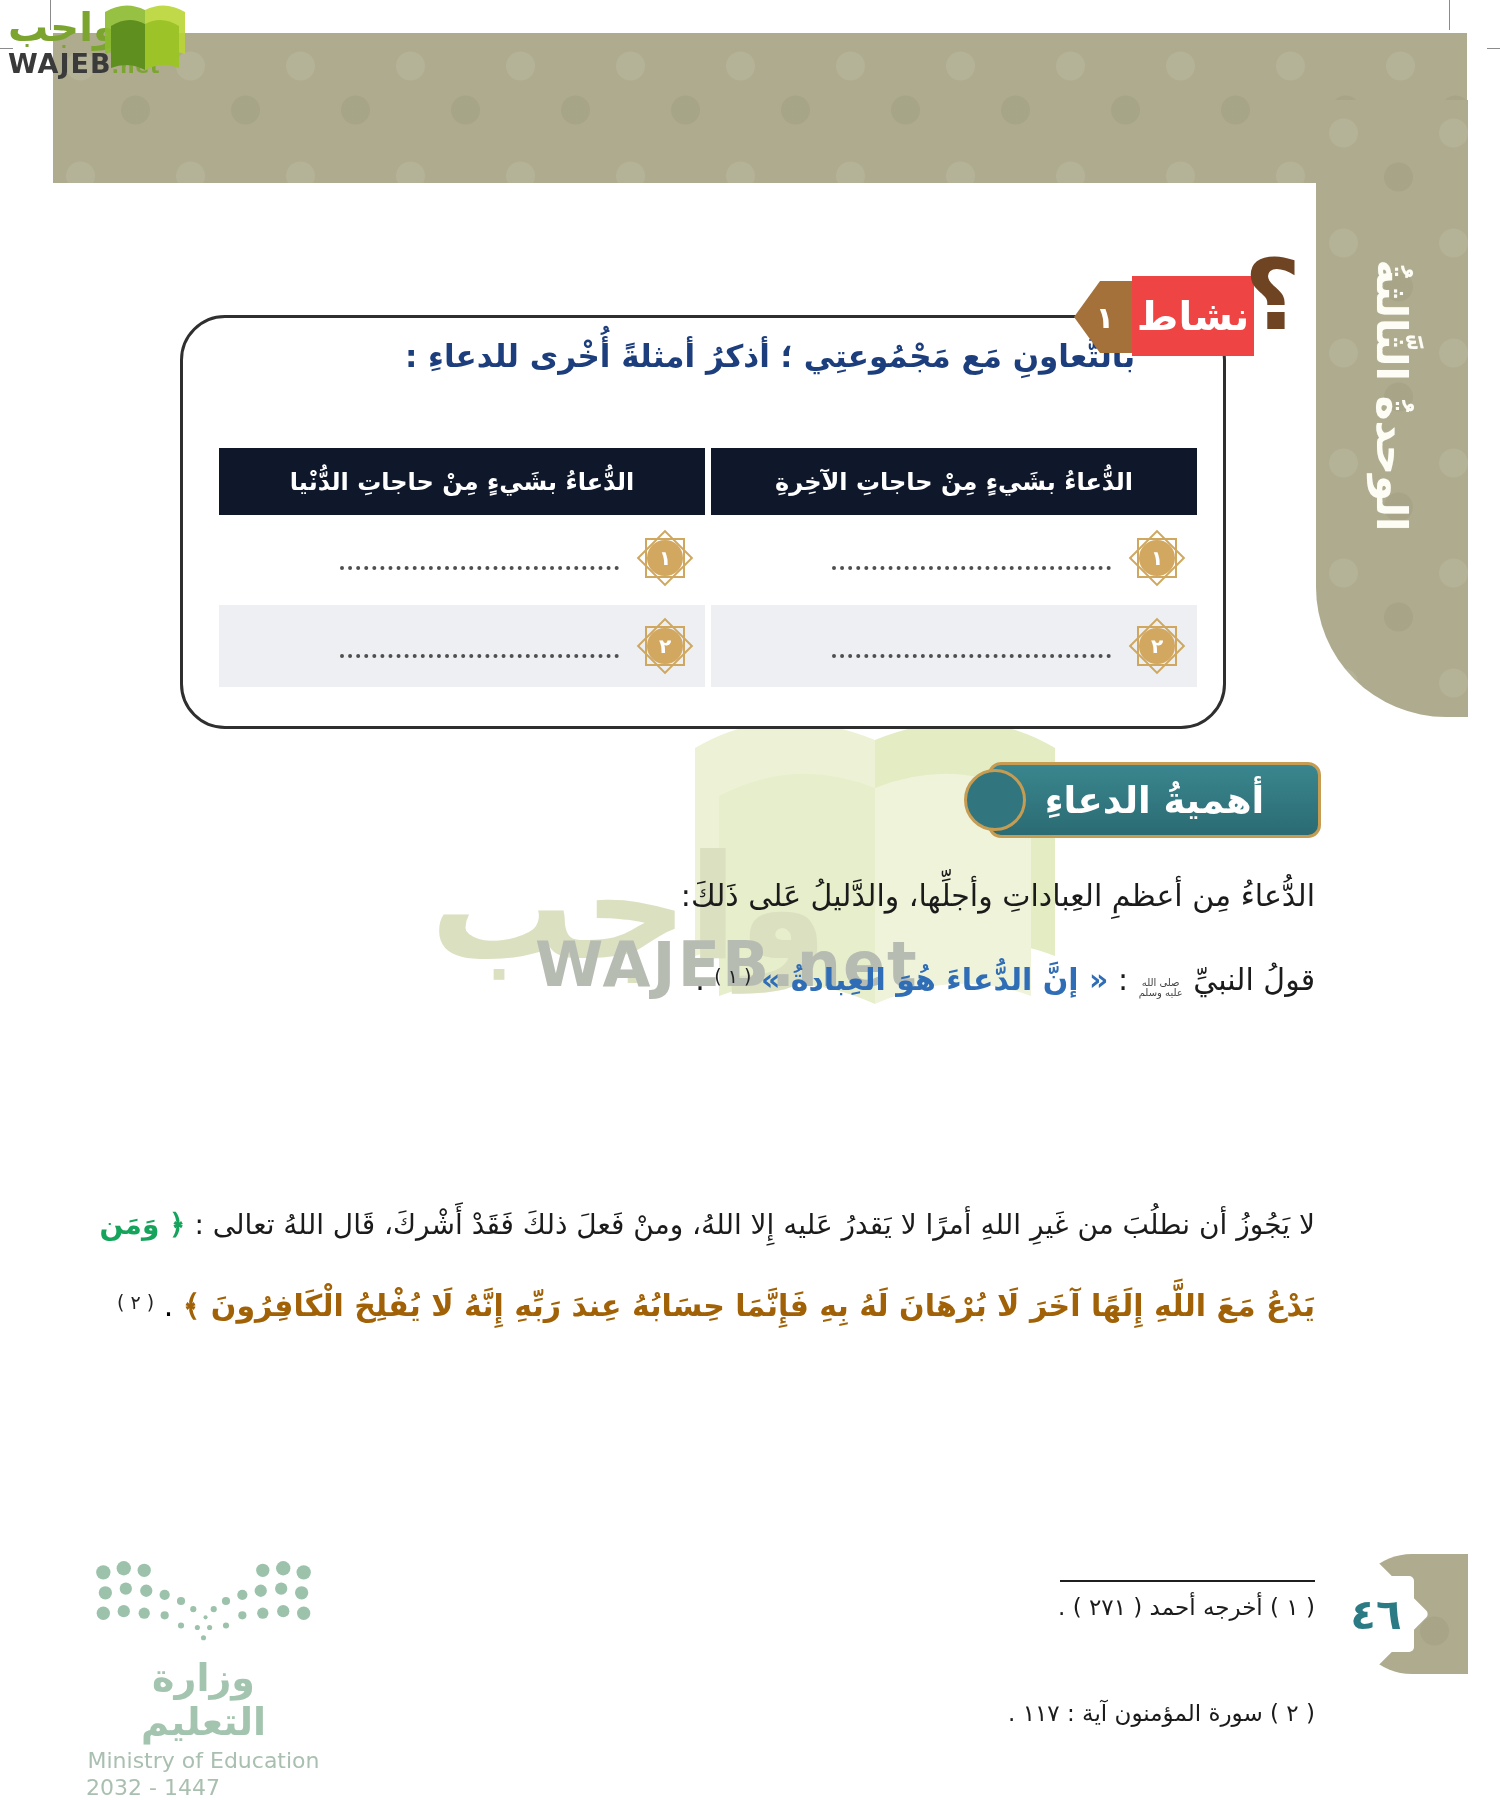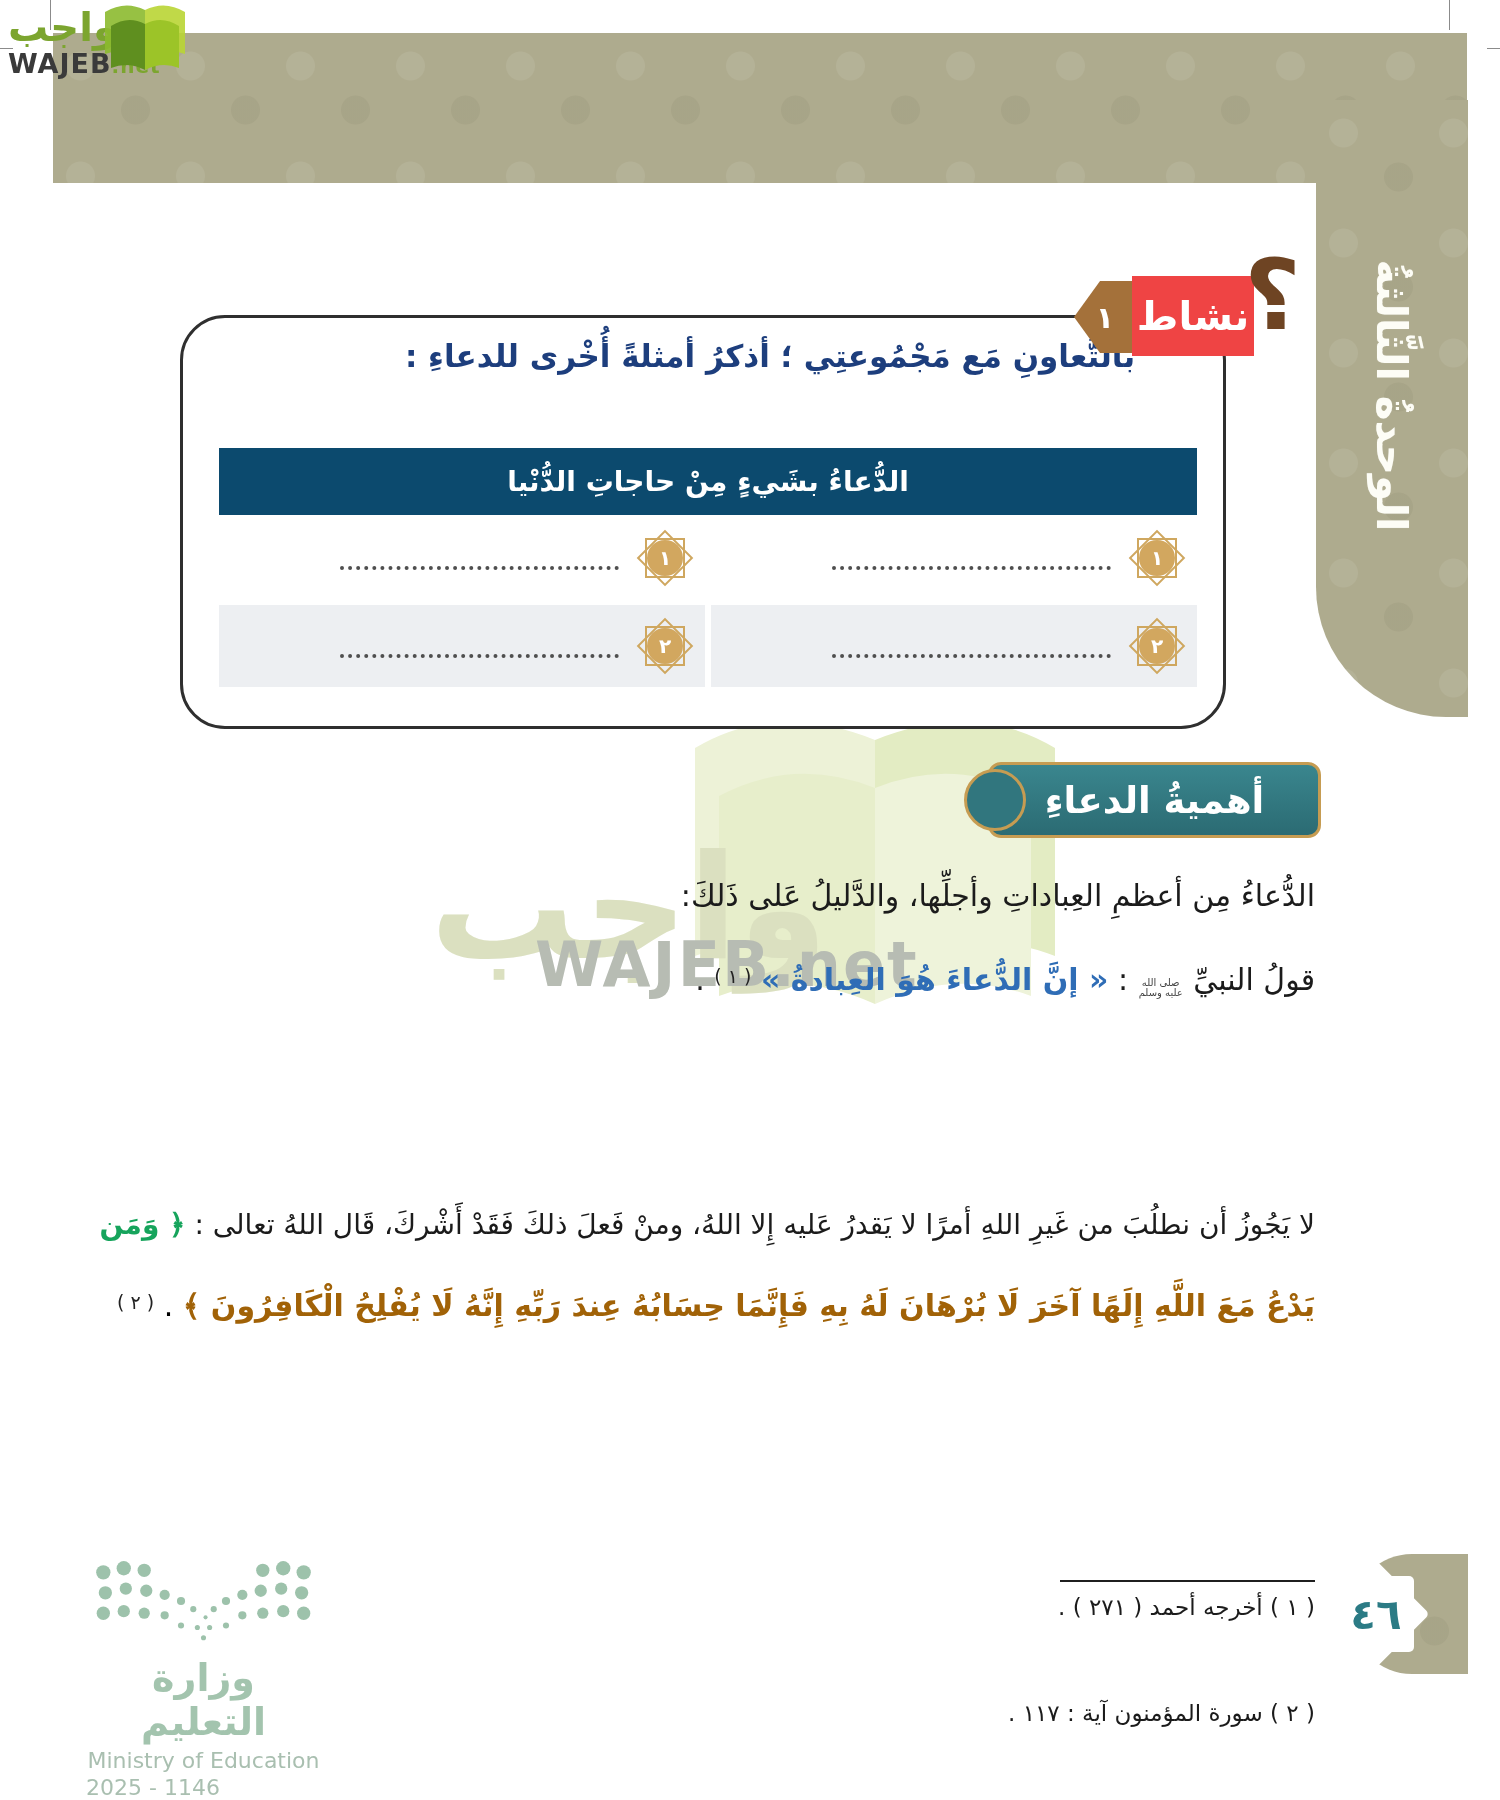--- a/index.html
+++ b/index.html
@@ -43,21 +43,21 @@
   .badge-pent{position:absolute;left:1074px;top:281px;width:62px;height:72px;background:#a4713a;
               clip-path:polygon(0 50%,42% 0,100% 0,100% 100%,42% 100%);z-index:4;
               display:flex;align-items:center;justify-content:center;color:#fff;font-size:30px;font-weight:bold;}
   .badge-rect{position:absolute;left:1132px;top:276px;width:122px;height:80px;background:#ef4444;z-index:4;
               display:flex;align-items:center;justify-content:center;color:#fff;font-size:40px;font-weight:bold;direction:rtl;}
   .badge-q{position:absolute;left:1244px;top:246px;z-index:4;color:#6e4423;font-size:98px;font-weight:bold;line-height:1;}
 
   
   .act-table{position:absolute;left:219px;top:448px;width:978px;z-index:3;direction:rtl;}
   .act-hrow{display:flex;gap:6px;}
-  .act-hcell{flex:1;height:67px;background:#0c4a6e;color:#fff;font-weight:bold;font-size:28px;
+  .act-hcell{flex:1;height:67px;background:#0f172a;color:#fff;font-weight:bold;font-size:24px;
              display:flex;align-items:center;justify-content:center;white-space:nowrap;}
   .act-row{display:flex;gap:6px;}
   .act-cell{flex:1;display:flex;align-items:center;padding:0 12px 0 26px;height:86px;}
   .act-row.alt .act-cell{background:#edeff2;height:82px;margin-top:4px;}
   .dots{flex:1;border-bottom:4px dotted #4f4f4f;margin-right:18px;margin-left:95px;transform:translateY(10px);}
   .star{position:relative;width:56px;height:56px;flex:none;}
   .star::before,.star::after{content:"";position:absolute;inset:8px;border:2px solid #cfa75f;}
   .star::after{transform:rotate(45deg);}
   .star .circ{position:absolute;inset:10px;border-radius:50%;background:#d2a75f;z-index:1;
               display:flex;align-items:center;justify-content:center;color:#fff;font-size:20px;font-weight:bold;}
@@ -155,20 +155,21 @@
   <div class="watermark wm-latin">WAJEB.net</div>
 
   <div class="activity-box"></div>
   <div class="badge-pent">١</div>
   <div class="badge-rect">نشاط</div>
   <div class="badge-q">؟</div>
   <div class="instruction">بالتَّعاونِ مَع مَجْمُوعتِي ؛ أذكرُ أمثلةً أُخْرى للدعاءِ :</div>
 
   <div class="act-table">
     <div class="act-hrow">
+      <div class="act-hcell">الدُّعاءُ بشَيءٍ مِنْ حاجاتِ الآخِرةِ</div>
       <div class="act-hcell">الدُّعاءُ بشَيءٍ مِنْ حاجاتِ الدُّنْيا</div>
     </div>
     <div class="act-row">
       <div class="act-cell">
         <div class="star">
             <div class="circ">١</div>
           </div>
         <div class="dots"></div>
       </div>
       <div class="act-cell">
@@ -256,16 +257,16 @@
         <circle cx="148" cy="58" r="4"></circle>
           <circle cx="132" cy="44" r="4"></circle>
           <circle cx="120" cy="52" r="3"></circle>
         <circle cx="132" cy="68" r="3"></circle>
           <circle cx="116" cy="70" r="2.5"></circle>
           <circle cx="110" cy="80" r="2.5"></circle>
       </g>
     </svg>
     <div class="ar">وزارة التعليم</div>
     <div class="en">Ministry of Education</div>
-    <div class="yr">2025 - 1146</div>
+    <div class="yr">2032 - 1447</div>
   </div>
 
 </div>
 
 </body></html>

